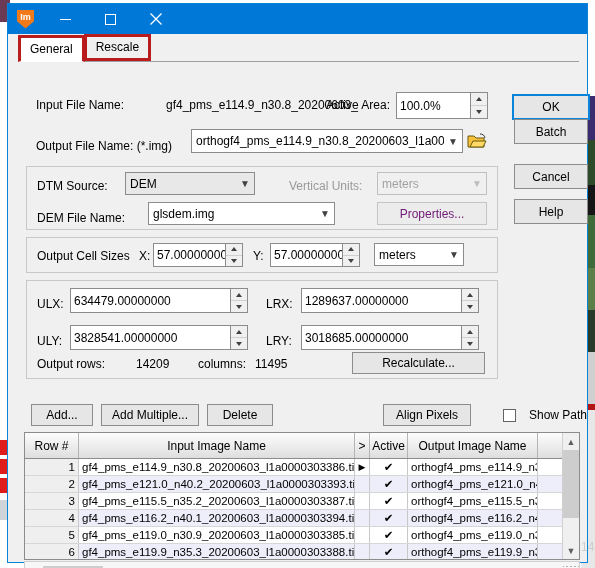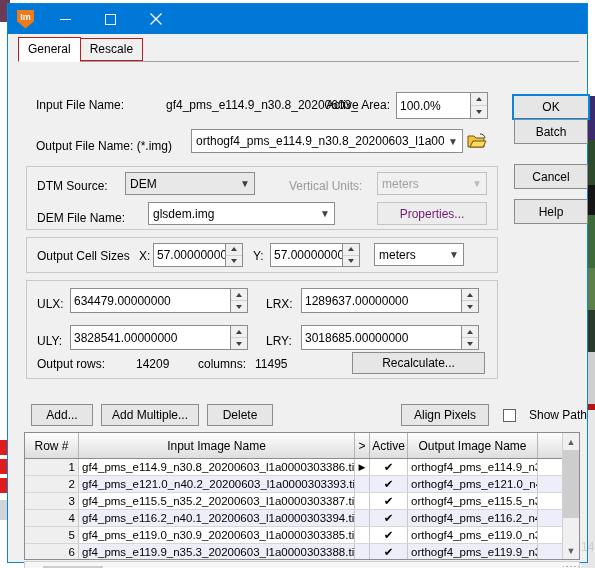--- a/index.html
+++ b/index.html
@@ -131,21 +131,21 @@
     left: 10px; top: 3px;
     width: 561px;
     height: 24px;
     border-bottom: 1px solid #a0a0a0;
     display: flex;
     align-items: flex-end;
   }
   .tab {
     font-size: 12px;
     padding: 3px 9px 3px 9px;
-    border: 1px solid #b91c1c;
+    border: 3px solid #b91c1c;
     background: #f0f0f0;
     margin-right: -1px;
     position: relative;
     color: #000;
     line-height: 15px;
   }
   .tab.active {
     background: #ffffff;
     border-bottom: 1px solid #ffffff;
     padding-top: 4px;
@@ -584,21 +584,21 @@
     <div class="btn" style="position:absolute;left:344px;top:318px;width:133px;height:22px;">Recalculate...</div>
 
     <div class="btn default" style="position:absolute;left:504px;top:60px;width:78px;height:26px;">OK</div>
     <div class="btn" style="position:absolute;left:506px;top:85px;width:74px;height:25px;">Batch</div>
     <div class="btn" style="position:absolute;left:506px;top:130px;width:74px;height:25px;">Cancel</div>
     <div class="btn" style="position:absolute;left:506px;top:165px;width:74px;height:25px;">Help</div>
 
     <div class="btn" style="position:absolute;left:23px;top:370px;width:62px;height:22px;">Add...</div>
     <div class="btn" style="position:absolute;left:93px;top:370px;width:98px;height:22px;">Add Multiple...</div>
     <div class="btn" style="position:absolute;left:199px;top:370px;width:66px;height:22px;">Delete</div>
-    <div class="btn" style="position:absolute;left:393px;top:370px;width:88px;height:22px;">Align Pixels</div>
+    <div class="btn" style="position:absolute;left:375px;top:370px;width:88px;height:22px;">Align Pixels</div>
     <div style="position:absolute;left:495px;top:374px;display:flex;align-items:center;gap:13px;">
       <span class="chk-box"></span>
       <span class="lbl">Show Path</span>
     </div>
 
     <div id="grid">
       <div id="grid-head">
         <div class="hc col-row">Row #</div>
         <div class="hc col-in">Input Image Name</div>
         <div class="hc col-gt">&gt;</div>

